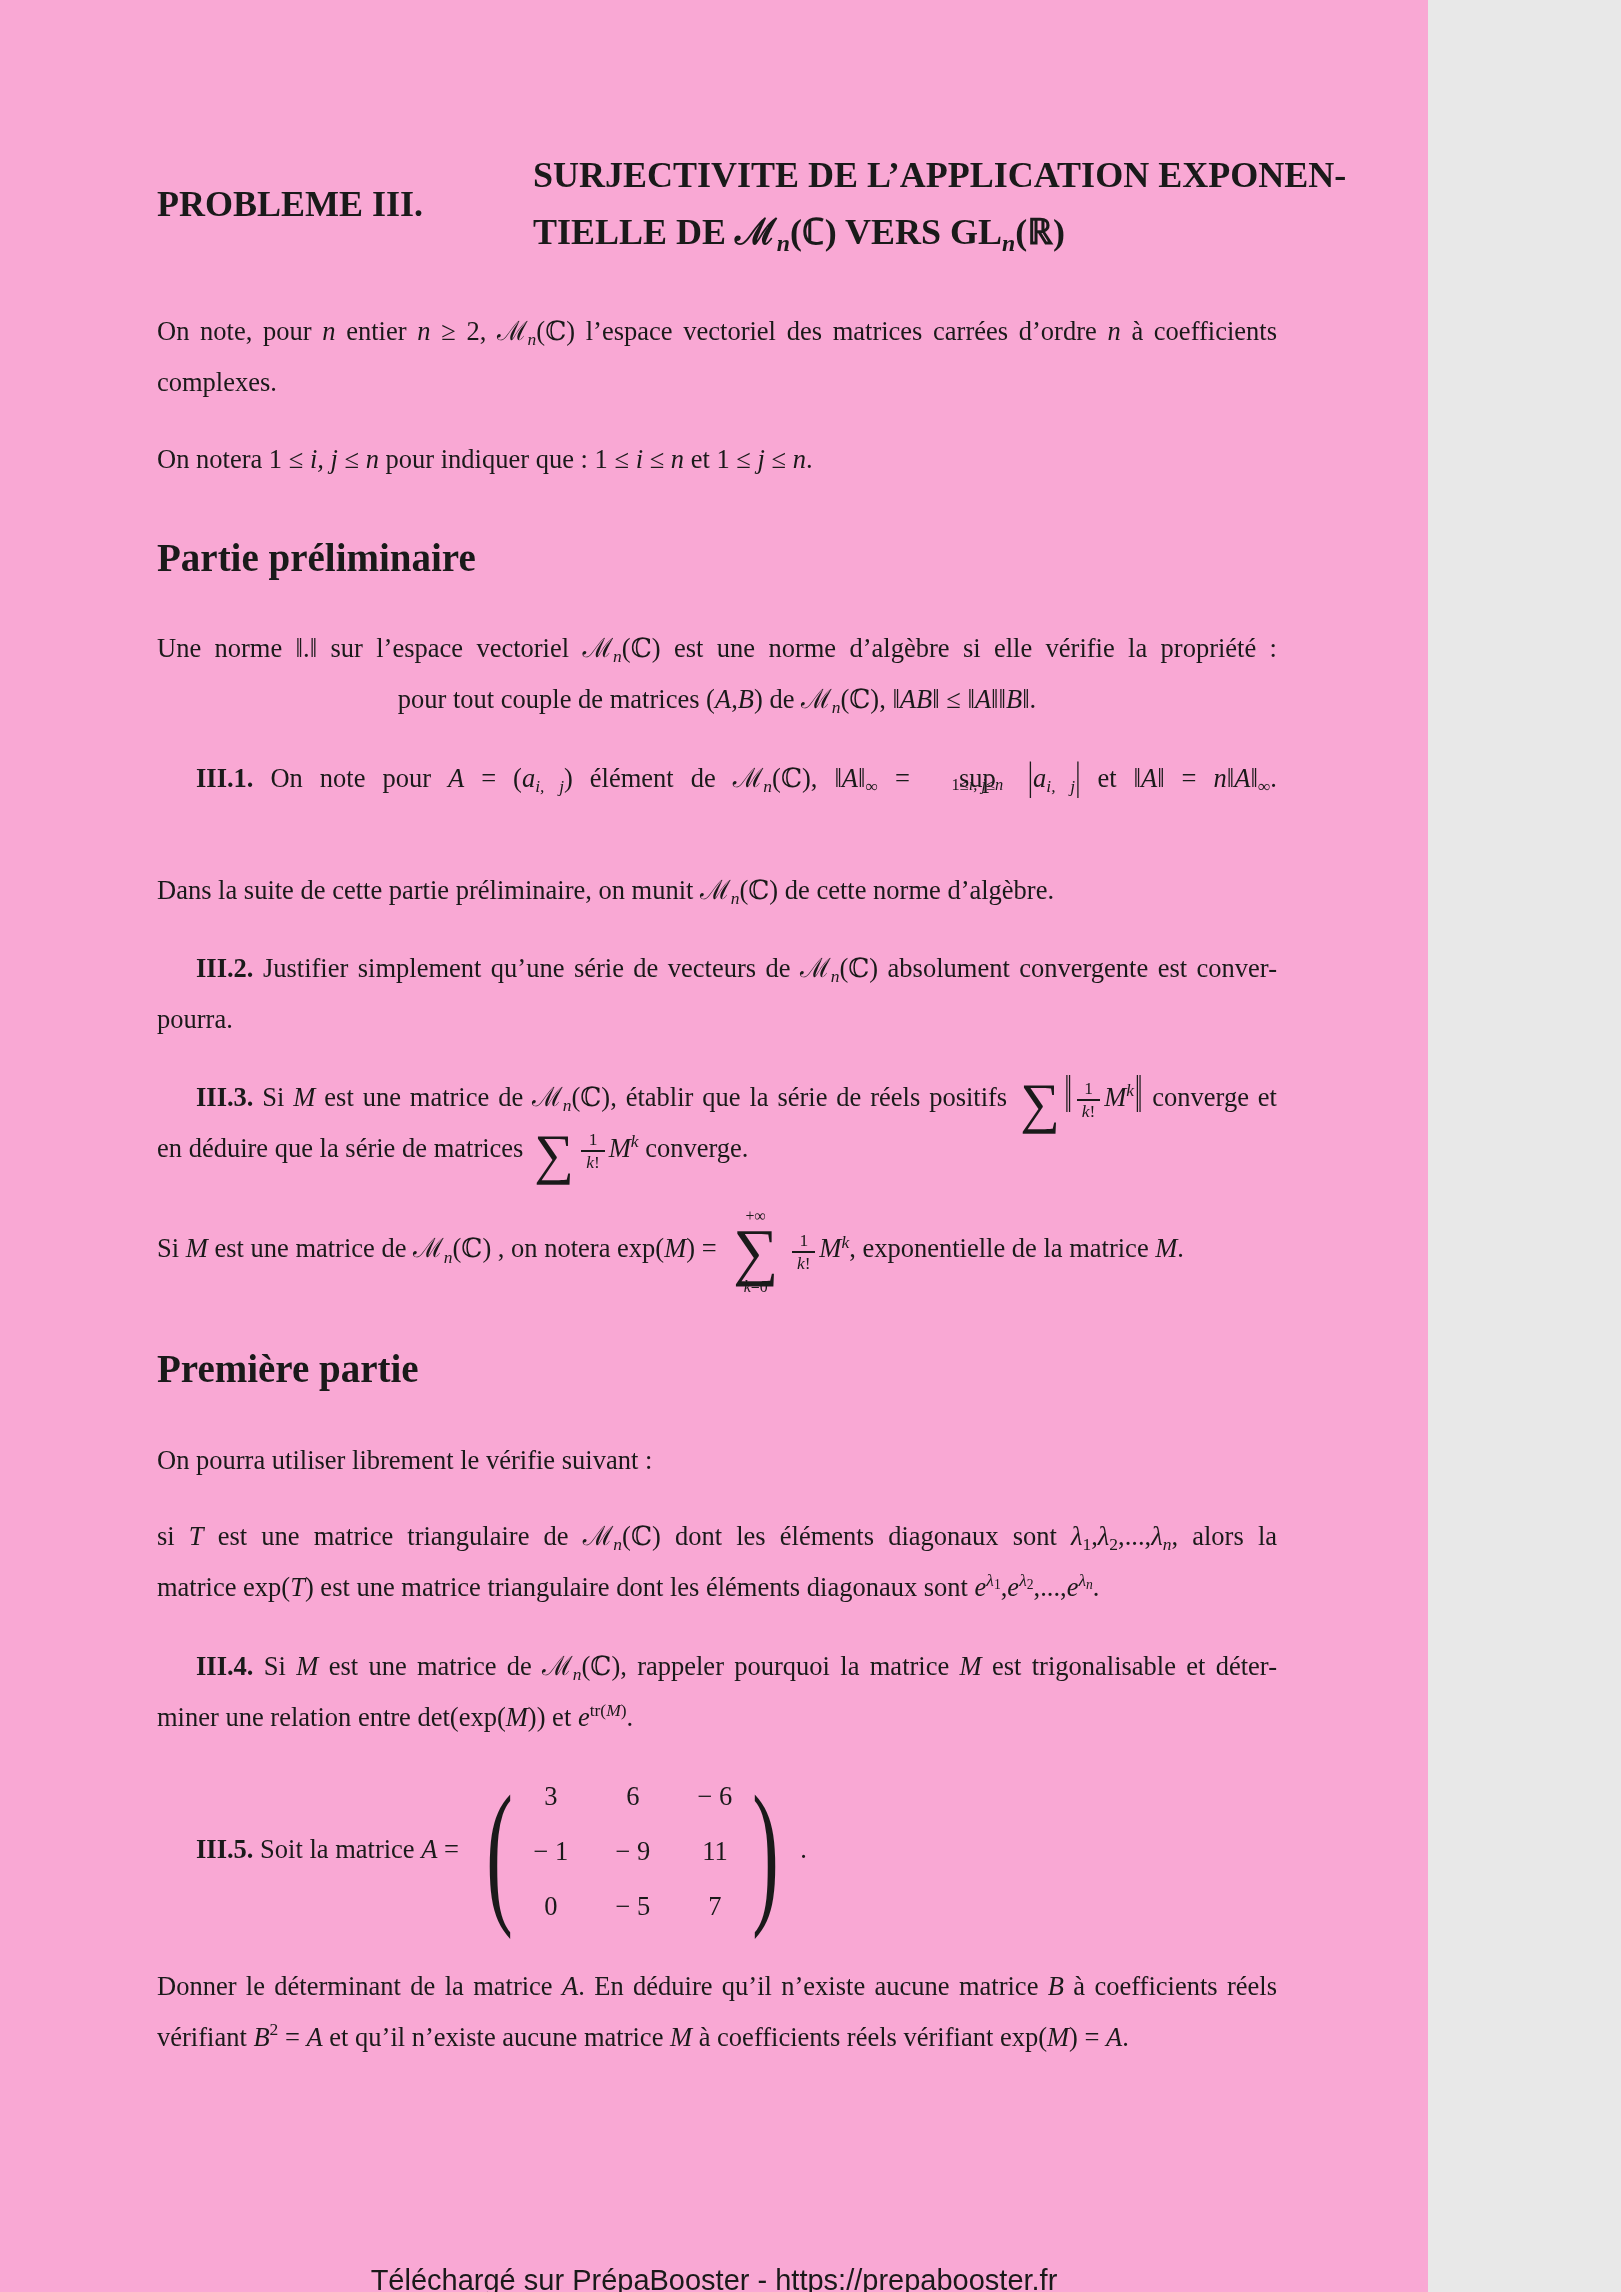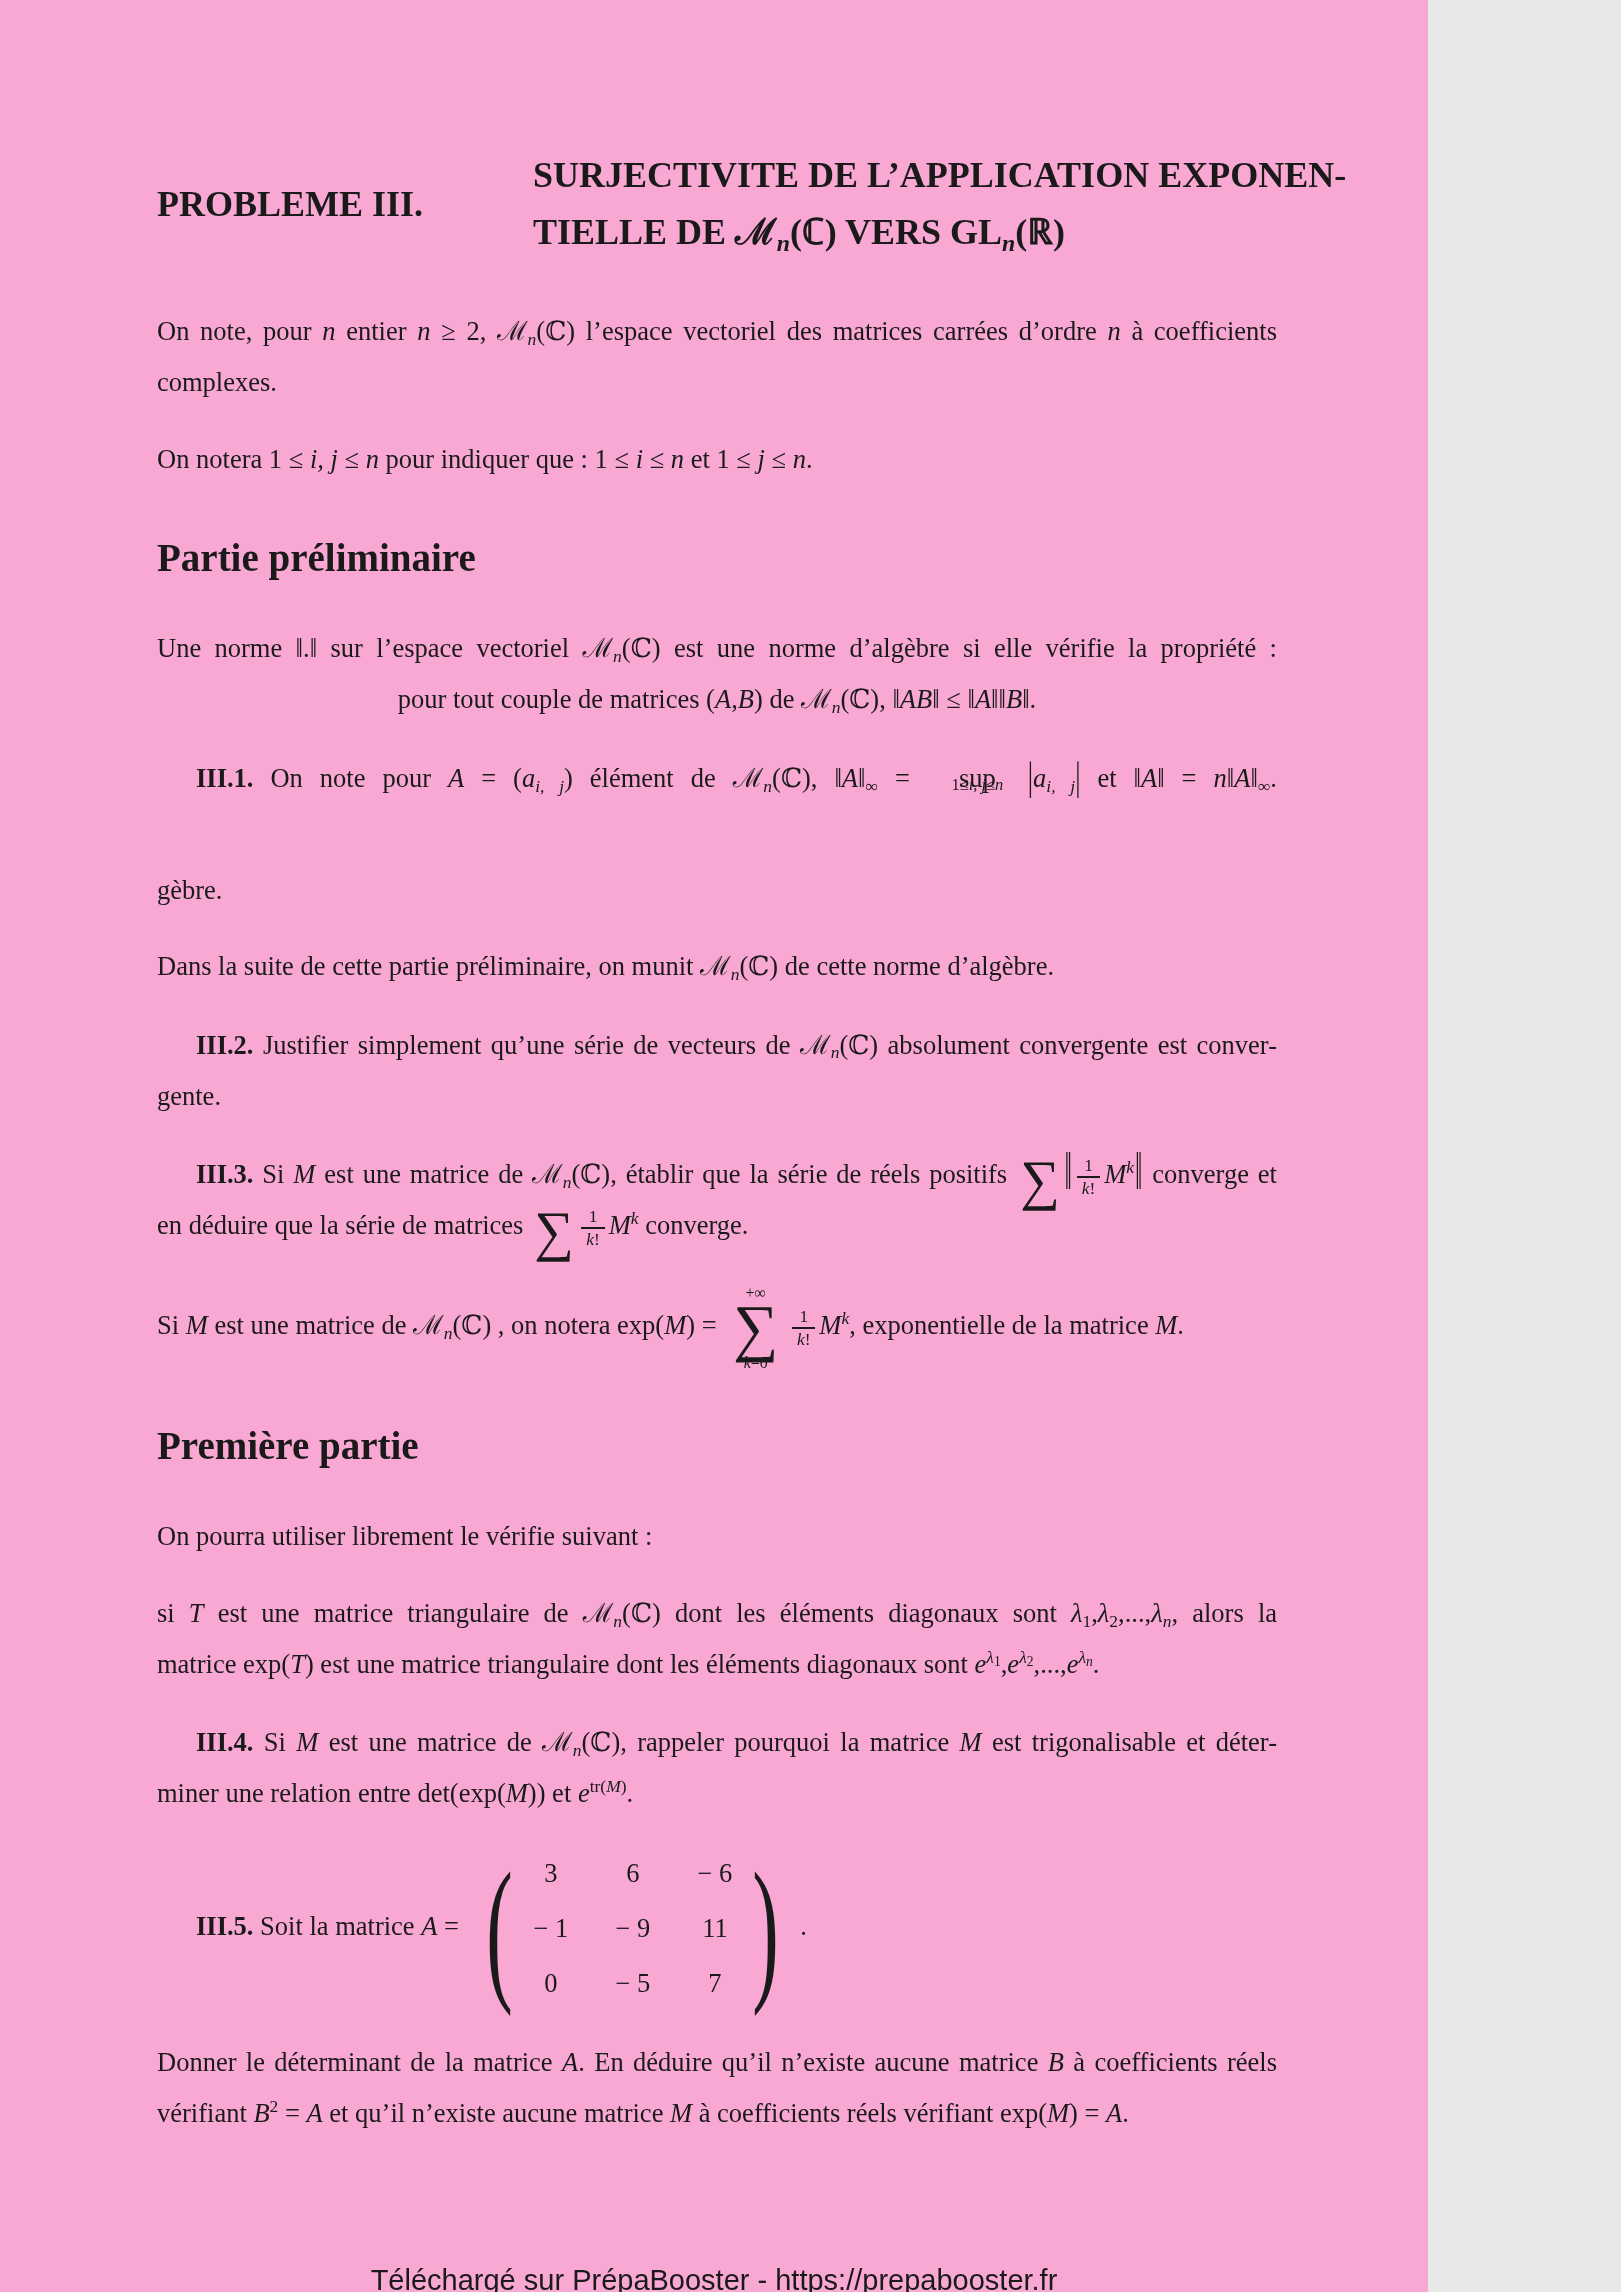--- a/index.html
+++ b/index.html
@@ -89,30 +89,29 @@
   <div class="p">
     <div class="line jline">Une norme ‖.‖ sur l’espace vectoriel ℳ<span class="it sb">n</span>(ℂ) est une norme d’algèbre si elle vérifie la propriété :</div>
     <div class="line cline">pour tout couple de matrices (<span class="it">A</span>,<span class="it">B</span>) de ℳ<span class="it sb">n</span>(ℂ), ‖<span class="it">AB</span>‖ ≤ ‖<span class="it">A</span>‖‖<span class="it">B</span>‖.</div>
   </div>
 
   <div class="q hang">
     <div class="line jline ind"><span class="bd">III.1.</span> On note pour <span class="it">A</span> = (<span class="it">a</span><span class="it sb">i, j</span>) élément de ℳ<span class="it sb">n</span>(ℂ), ‖<span class="it">A</span>‖<span class="sb">∞</span> = <span class="underset"><span class="usmid">sup</span><span class="usbot">1≤<span class="it">i, j</span>≤<span class="it">n</span></span></span><span class="tb">|</span><span class="it">a</span><span class="it sb">i, j</span><span class="tb">|</span> et ‖<span class="it">A</span>‖ = <span class="it">n</span>‖<span class="it">A</span>‖<span class="sb">∞</span>.</div>
   </div>
 
   <div class="p">
-    <div class="line">gèbre.</div>
   </div>
 
   <div class="p">
     <div class="line">Dans la suite de cette partie préliminaire, on munit ℳ<span class="it sb">n</span>(ℂ) de cette norme d’algèbre.</div>
   </div>
 
   <div class="q">
     <div class="line jline ind"><span class="bd">III.2.</span> Justifier simplement qu’une série de vecteurs de ℳ<span class="it sb">n</span>(ℂ) absolument convergente est conver-</div>
-    <div class="line">gente.</div>
+    <div class="line">pourra.</div>
   </div>
 
   <div class="q">
     <div class="line jline ind"><span class="bd">III.3.</span> Si <span class="it">M</span> est une matrice de ℳ<span class="it sb">n</span>(ℂ), établir que la série de réels positifs <span class="bigsum">∑</span><span class="tb2">‖</span><span class="frac">
           <span class="fnum">1</span>
           <span class="fden"><span class="it">k</span>!</span>
         </span><span class="it">M</span><span class="it sp">k</span><span class="tb2">‖</span> converge et</div>
     <div class="line">en déduire que la série de matrices <span class="bigsum">∑</span><span class="frac">
           <span class="fnum">1</span>
           <span class="fden"><span class="it">k</span>!</span>

